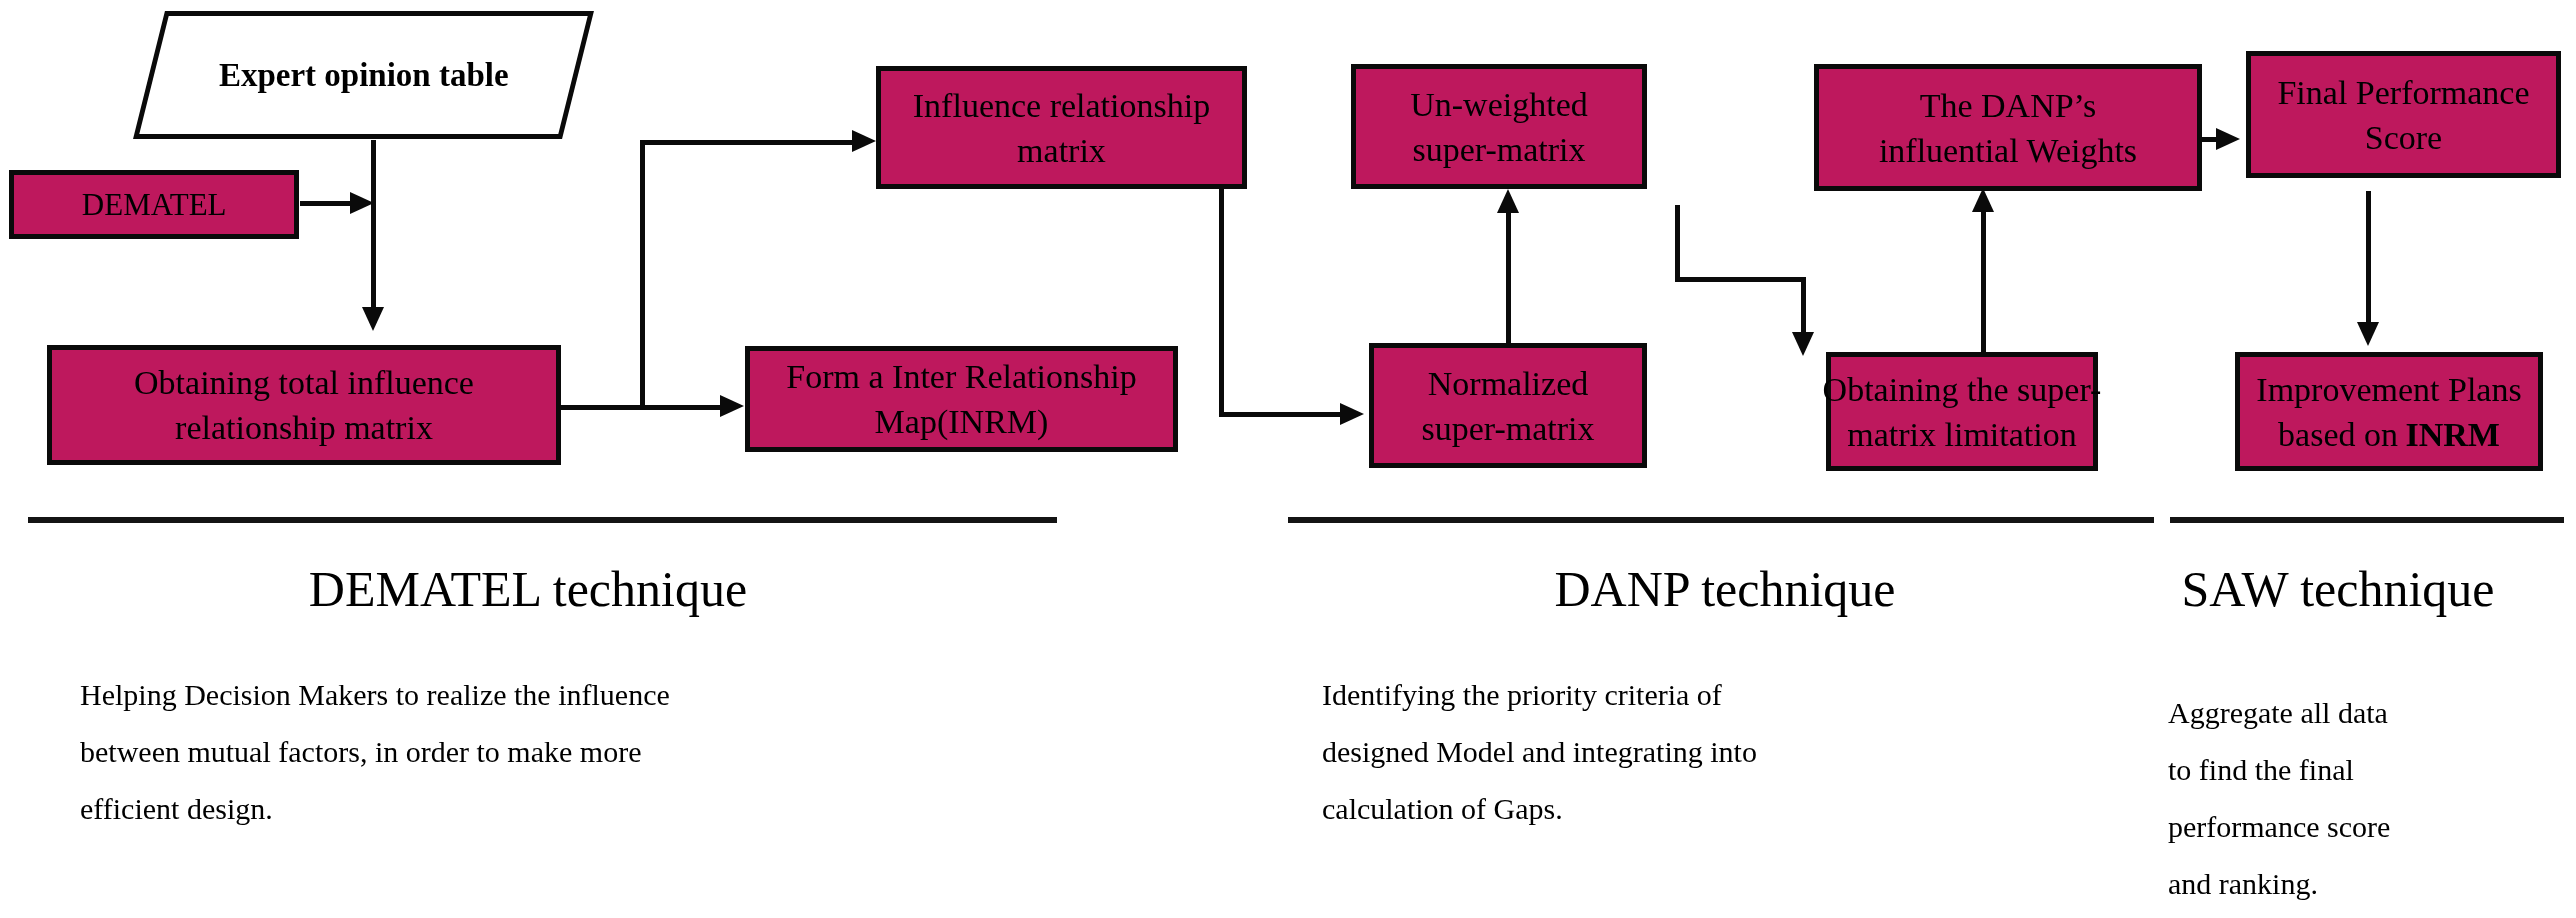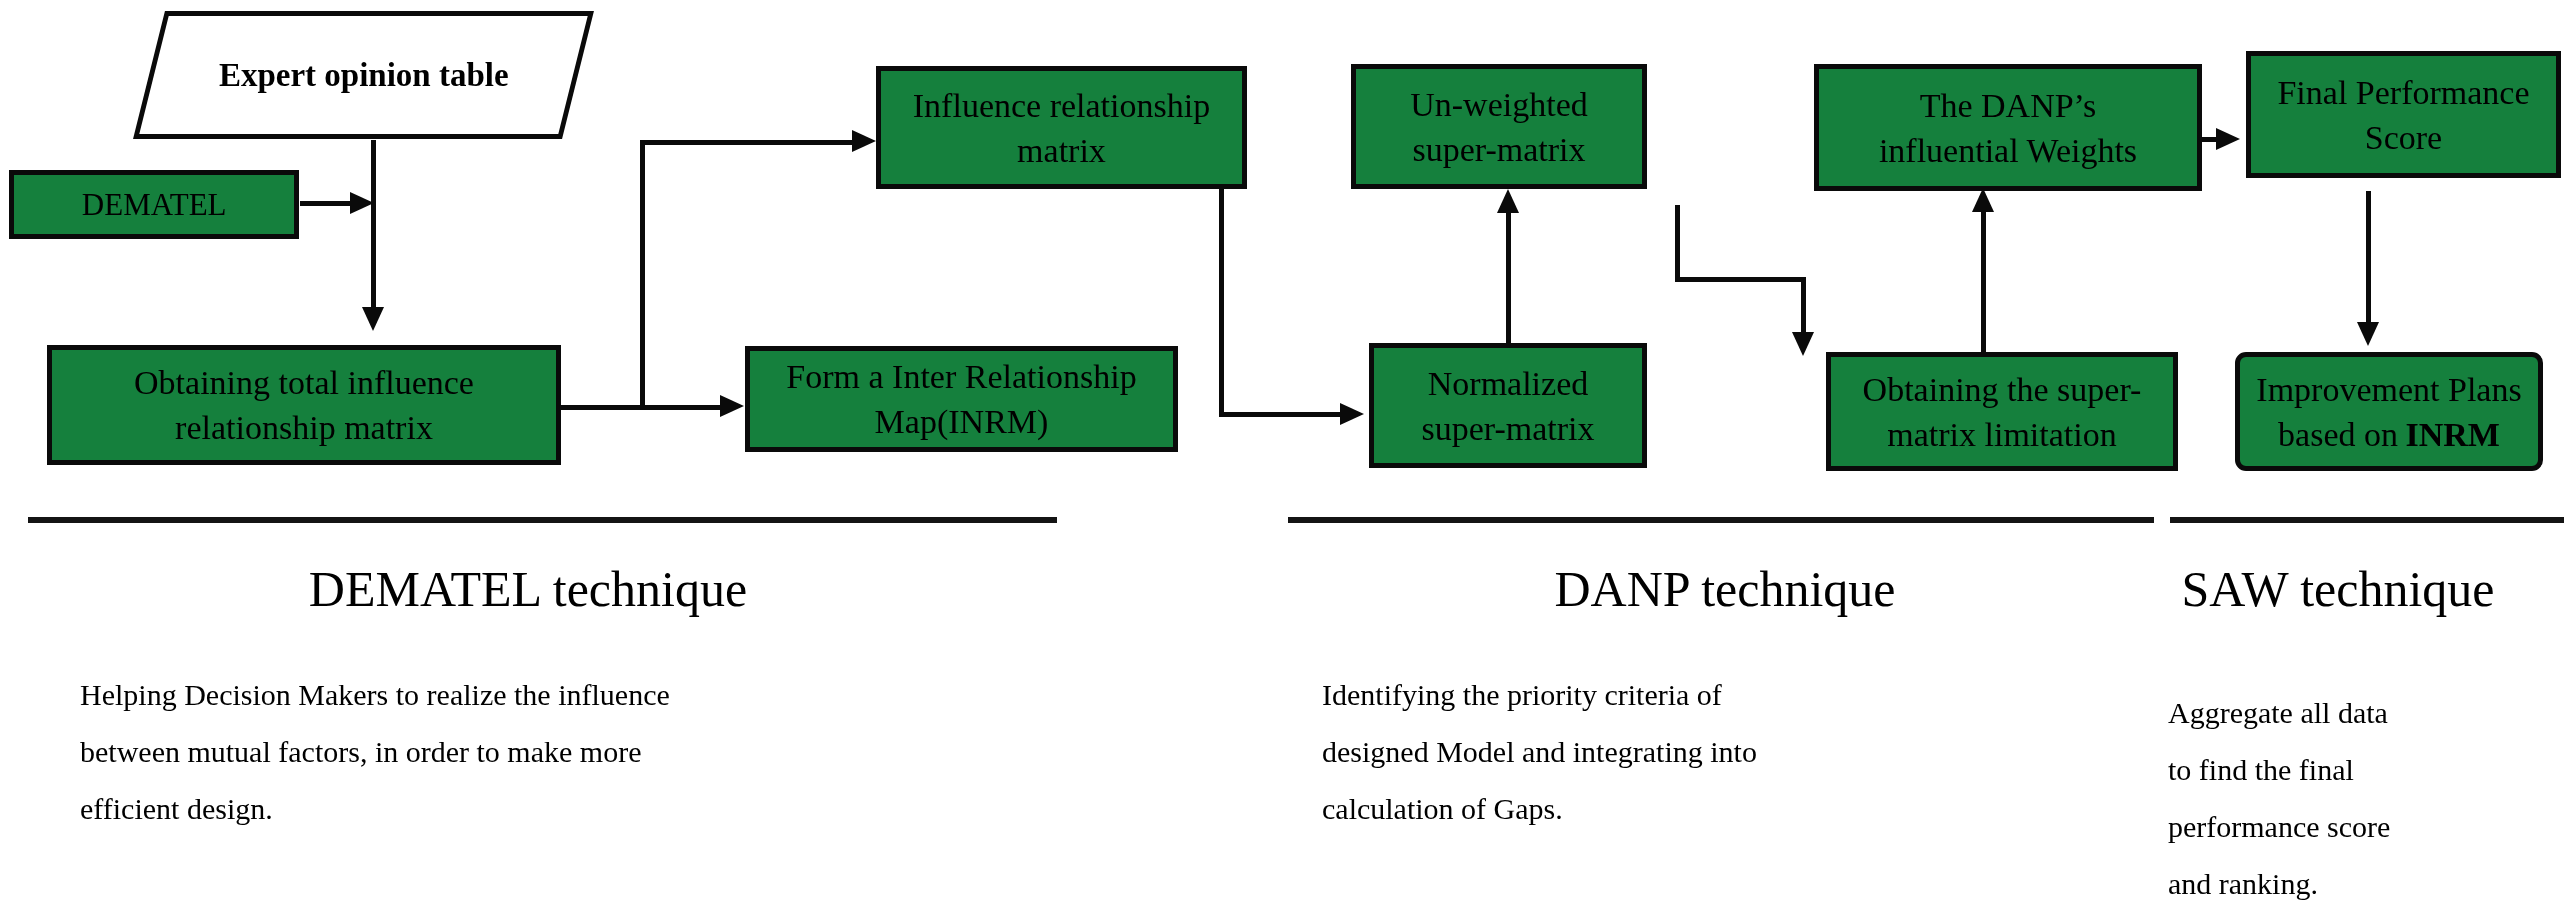--- a/index.html
+++ b/index.html
@@ -14,21 +14,21 @@
     background: #ffffff;
     font-family: "Liberation Serif", "DejaVu Serif", serif;
     color: #000000;
     overflow: hidden;
   }
   
   .node {
     position: absolute;
     box-sizing: border-box;
     border: 5px solid #0a0a0a;
-    background: #15803d;
+    background: #be185d;
     display: flex;
     flex-direction: column;
     justify-content: center;
     align-items: center;
     text-align: left;
     font-size: 34px;
     line-height: 45px;
     z-index: 3;
   }
   .node .ln { display: block; white-space: nowrap; }
@@ -129,31 +129,31 @@
   <div class="node" style="left:1369px; top:343px; width:278px; height:125px;">
     <span class="ln">Normalized</span>
     <span class="ln">super-matrix</span>
   </div>
 
   <div class="node" style="left:1814px; top:64px; width:388px; height:127px;">
     <span class="ln">The DANP’s</span>
     <span class="ln">influential Weights</span>
   </div>
 
-  <div class="node" style="left:1826px; top:352px; width:352px; height:119px;">
+  <div class="node" style="left:1826px; top:352px; width:272px; height:119px;">
     <span class="ln">Obtaining the super-</span>
     <span class="ln">matrix limitation</span>
   </div>
 
   <div class="node" style="left:2246px; top:51px; width:315px; height:127px;">
     <span class="ln">Final Performance</span>
     <span class="ln">Score</span>
   </div>
 
-  <div class="node" style="left:2235px; top:352px; width:308px; height:119px;border-radius:11px;">
+  <div class="node" style="left:2235px; top:352px; width:308px; height:119px;">
     <span class="ln">Improvement Plans</span>
     <span class="ln">
       <span>based on</span><b class="inline-bold">INRM</b>
     </span>
   </div>
 
   <div class="vline" style="left:371px; top:140px; height:168px;"></div>
   <div class="arr arr-down" style="left:362px; top:307px;"></div>
 
   <div class="hline" style="left:300px; top:201px; width:52px;"></div>

